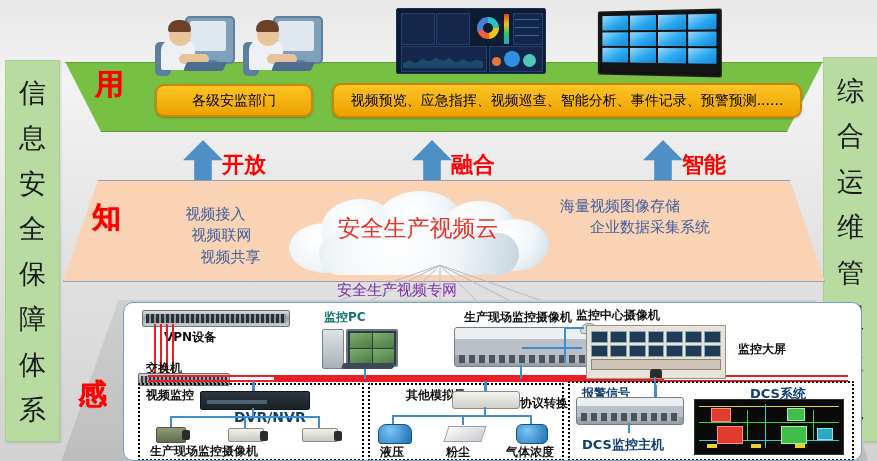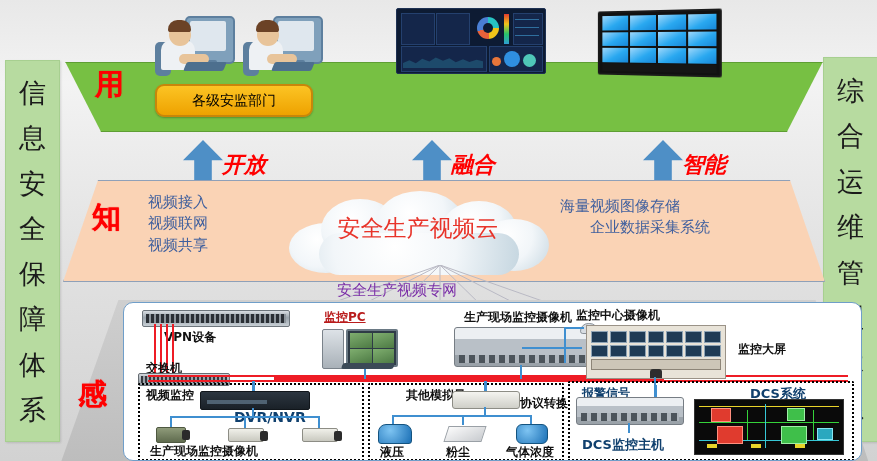--- a/index.html
+++ b/index.html
@@ -71,30 +71,30 @@
   .obox{position:absolute;background:linear-gradient(180deg,#fcc424,#eea200);
     border:2px solid #c8860a;border-radius:9px;color:#000;font-size:14px;
     display:flex;align-items:center;justify-content:center;text-align:center;
     box-shadow:0 1px 2px rgba(0,0,0,.25);padding:0 8px;box-sizing:border-box;}
   #box-dept{left:155px;top:84px;width:158px;height:33px;}
   #box-funcs{left:332px;top:83px;width:470px;height:35px;font-size:14px;}
 
   
   .uarrow{position:absolute;width:40px;height:48px;background:#4e8fc6;
     clip-path:polygon(50% 0,100% 42%,72% 42%,72% 100%,28% 100%,28% 42%,0 42%);}
-  .arrow-label{position:absolute;color:#ff0000;font-weight:bold;font-size:22px;font-style:italic;}
+  .arrow-label{position:absolute;color:#ff0000;font-weight:bold;font-size:22px;}
 
   
   #layer-know{
     left:63px;top:180px;width:760px;height:100px;
     background:#fad3b5;border:1px solid #8fa0b8;
     clip-path:polygon(0% 100%, 4.6% 0%, 95.4% 0%, 100% 100%);
   }
   .cloud-side{position:absolute;color:#3f5f9e;font-size:15px;line-height:1.42;}
-  #cloud-left{left:148px;top:192px;text-align:left;width:135px;}
+  #cloud-left{left:148px;top:204px;text-align:center;width:135px;}
   #cloud-right{left:560px;top:196px;text-align:left;width:230px;}
   #cloud{position:absolute;left:283px;top:189px;width:270px;height:88px;}
   .cl-lobe{position:absolute;border-radius:50%;
     background:radial-gradient(circle at 38% 32%,#ffffff 0%,#f2f6f9 48%,#c5d6e0 100%);}
   #cloud-title{position:absolute;left:283px;top:213px;width:270px;text-align:center;
     color:#e8342a;font-size:23px;font-family:"DejaVu Serif","Liberation Serif",serif;z-index:4;}
 
   
   #fan{position:absolute;left:290px;top:265px;width:300px;height:45px;}
   #netlabel{position:absolute;left:337px;top:281px;color:#7b2fa8;font-size:15px;
@@ -102,21 +102,21 @@
 
   
   #layer-base{position:absolute;left:0px;top:300px;width:877px;height:161px;
     background:linear-gradient(180deg,#cfcfcf,#bdbdbd);
     clip-path:polygon(7% 100%, 13.5% 0%, 93% 0%, 99% 100%);}
   #infra{position:absolute;left:123px;top:302px;width:737px;height:157px;
     background:#fff;border:1px solid #6f9ec9;border-radius:10px;overflow:hidden;}
 
   .dev-label{position:absolute;font-size:11px;color:#111;font-weight:bold;
     font-family:"DejaVu Sans","Liberation Sans",sans-serif;white-space:nowrap;}
-  .dev-label.blue{color:#b91c1c;text-decoration:underline;}
+  .dev-label.blue{color:#0f766e;}
 
   .rack{position:absolute;background:linear-gradient(180deg,#d8dde2,#9aa4ac 45%,#c7ced4);
     border:1px solid #6d757c;border-radius:2px;}
   .rack .ports{position:absolute;left:3px;top:3px;right:3px;bottom:3px;
     background:repeating-linear-gradient(90deg,#2a2f35 0 3px,#8d959c 3px 5px);}
   .switch{position:absolute;background:linear-gradient(180deg,#cfd5da,#8d949b);
     border:1px solid #666c72;border-radius:2px;}
   .switch .ports{position:absolute;left:2px;top:2px;right:2px;bottom:2px;
     background:repeating-linear-gradient(90deg,#33383d 0 2px,#9aa1a8 2px 4px);}
 
@@ -257,20 +257,21 @@
         <i class="vw-cell"></i>
         <i class="vw-cell"></i>
         <i class="vw-cell"></i>
     </div>
     <div class="vw-base"></div>
   </div>
 
   <div class="layer-tag" id="tag-use">用</div>
 
   <div class="obox" id="box-dept">各级安监部门</div>
+  <div class="obox" id="box-funcs">视频预览、应急指挥、视频巡查、智能分析、事件记录、预警预测......</div>
 
   <div class="uarrow" style="left:183px;top:140px;"></div>
   <div class="arrow-label" style="left:222px;top:150px;">开放</div>
 
   <div class="uarrow" style="left:412px;top:140px;"></div>
   <div class="arrow-label" style="left:451px;top:150px;">融合</div>
 
   <div class="uarrow" style="left:643px;top:140px;"></div>
   <div class="arrow-label" style="left:682px;top:150px;">智能</div>
 

